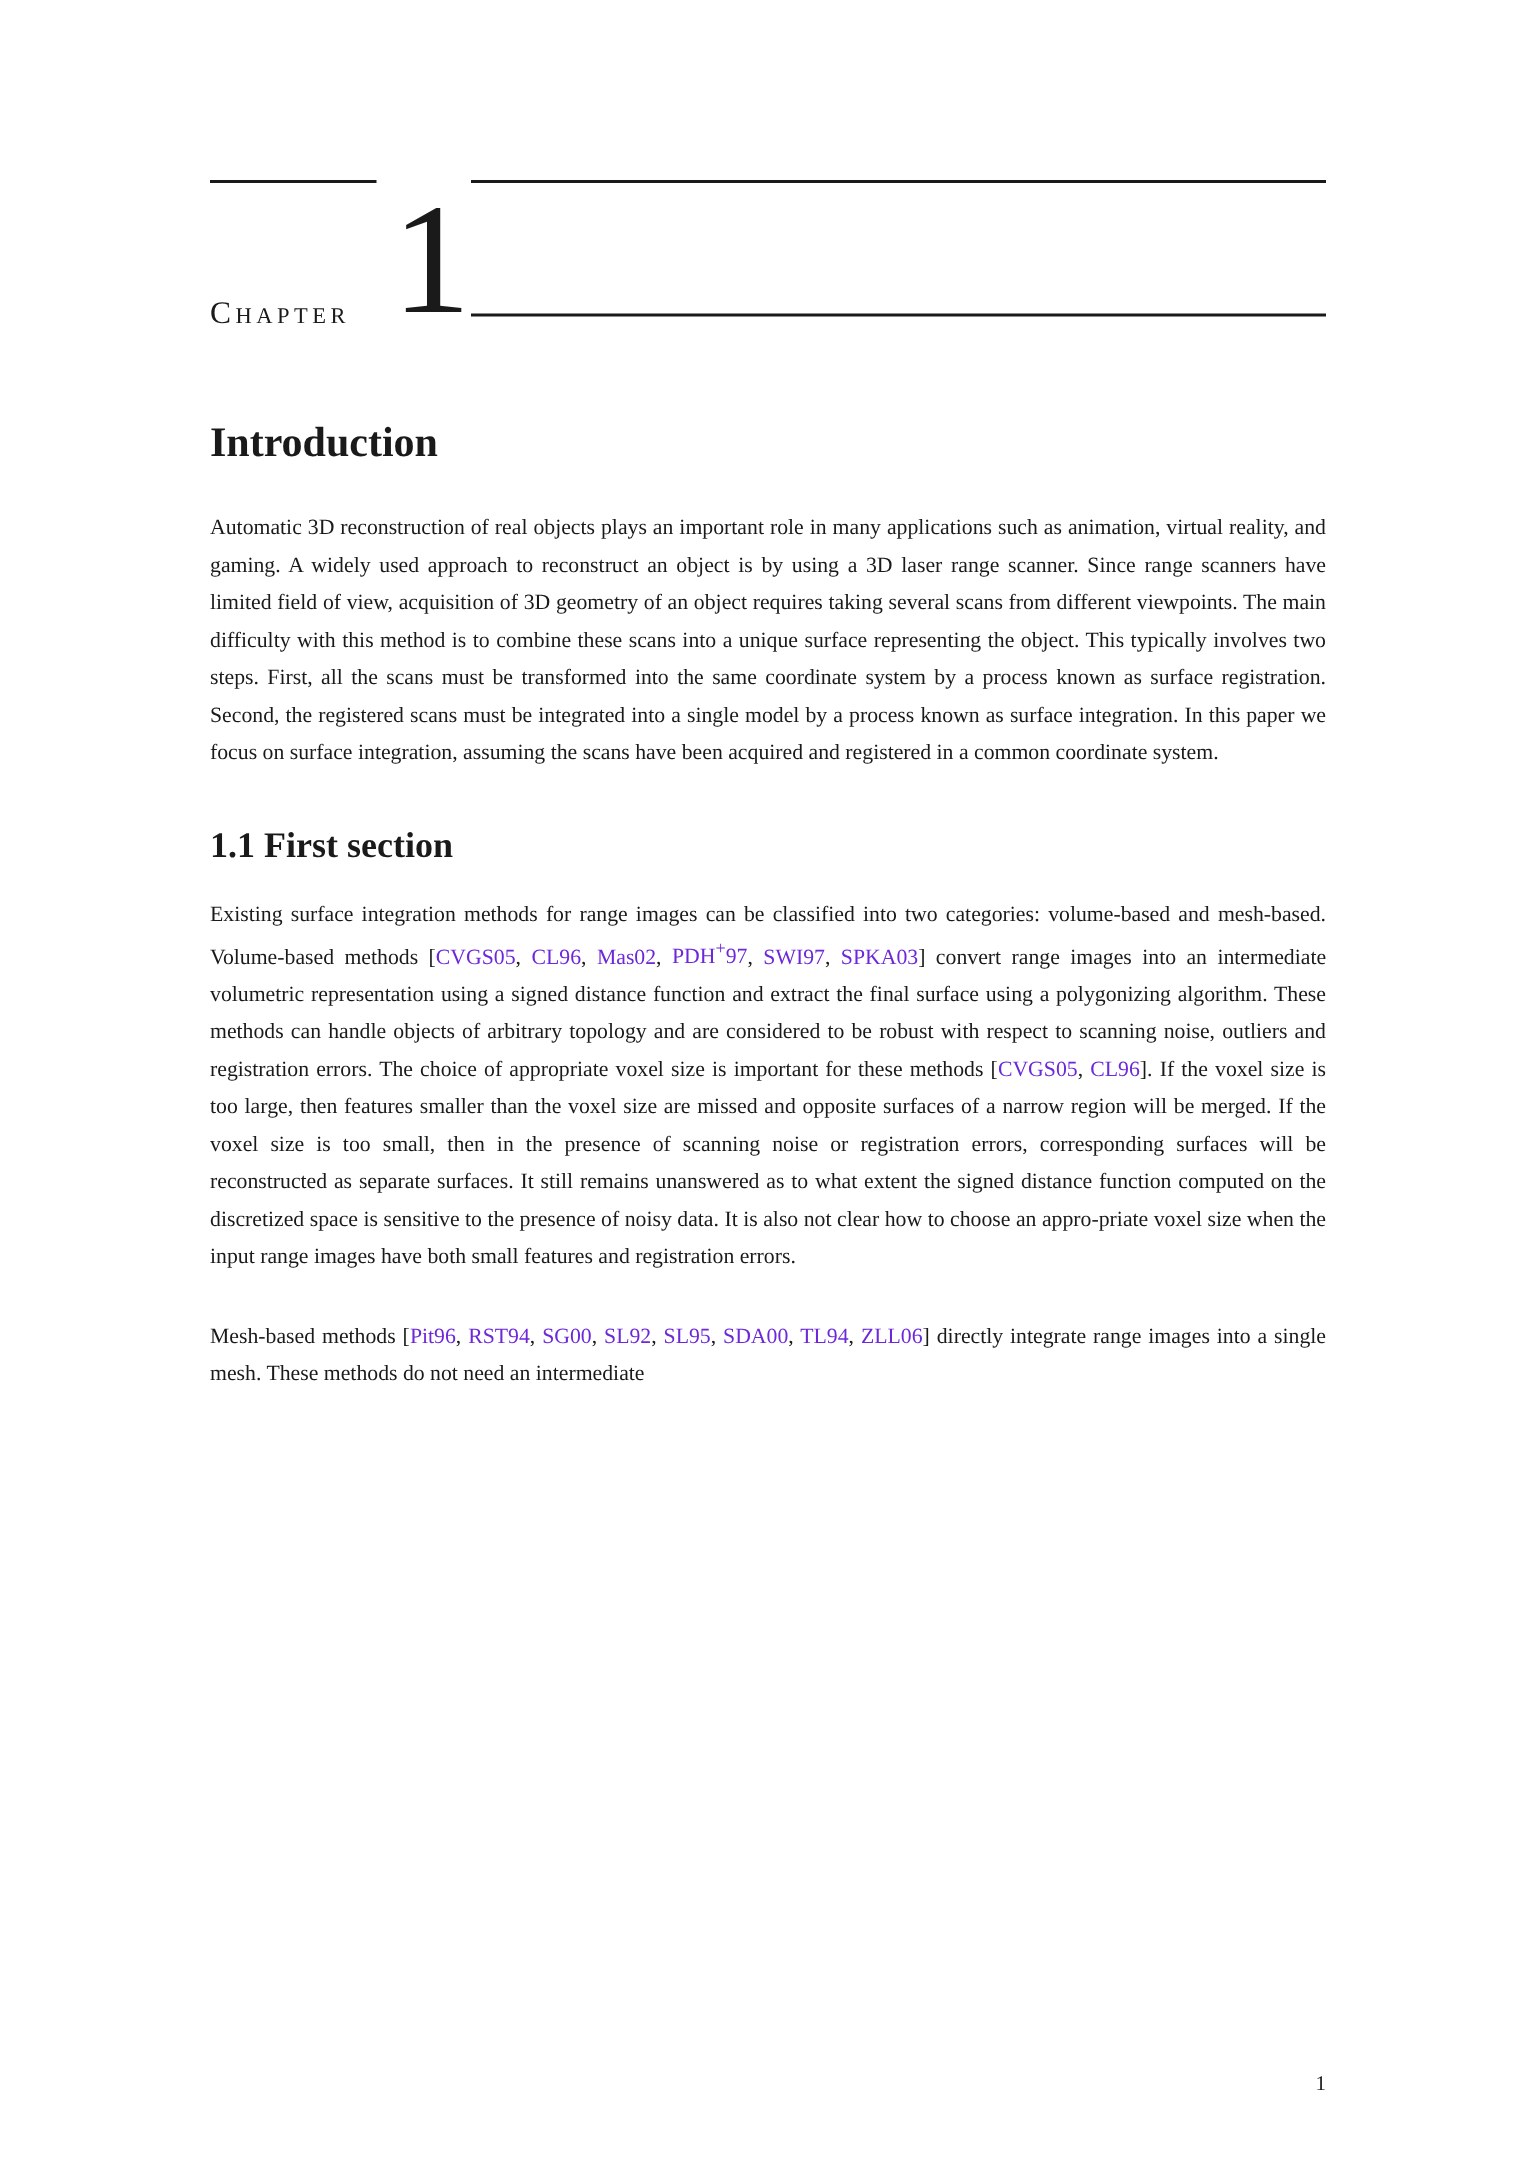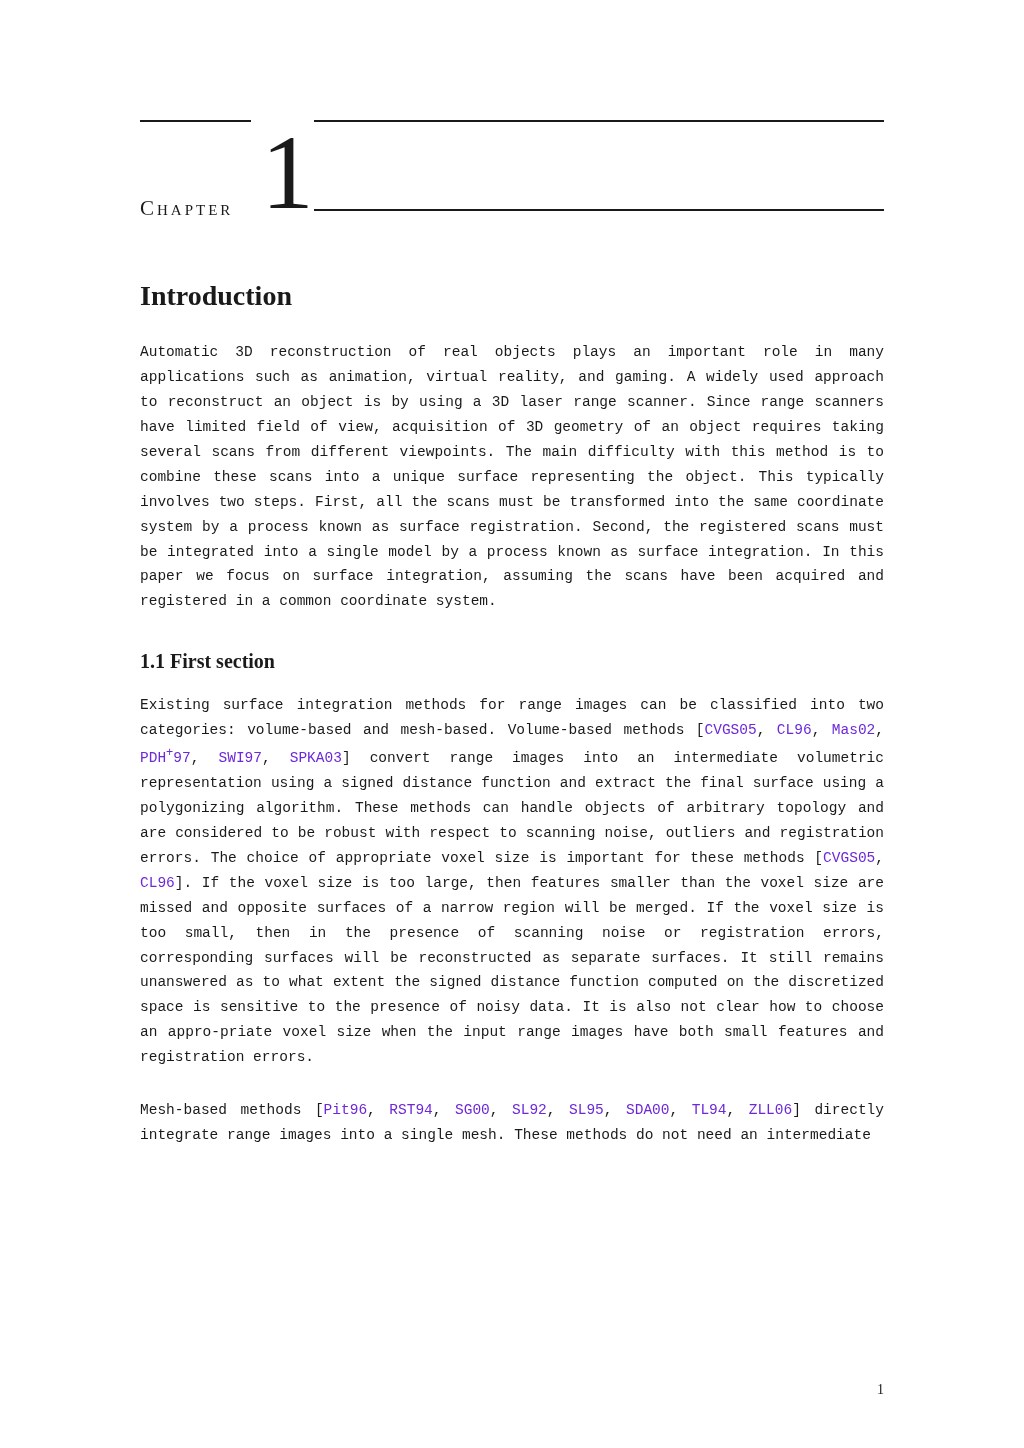--- a/index.html
+++ b/index.html
@@ -30,32 +30,32 @@
       font-family: 'Georgia', serif;
       font-size: 28px;
       font-weight: bold;
       color: #1a1a1a;
       margin-bottom: 28px;
       margin-top: 28px;
     }
 
     
     .body-text {
-      font-family: Liberation Mono, monospace;
+      font-family: Liberation Serif, serif;
       font-size: 14.5px;
       line-height: 1.72;
       color: #1a1a1a;
       text-align: justify;
       margin-bottom: 28px;
     }
 
     
     .section-heading {
       font-family: 'Georgia', serif;
-      font-size: 20px;
+      font-size: 24px;
       font-weight: bold;
       color: #1a1a1a;
       margin-top: 36px;
       margin-bottom: 20px;
     }
 
     
     a.cite-link {
       color: #6d28d9;
       text-decoration: none;

